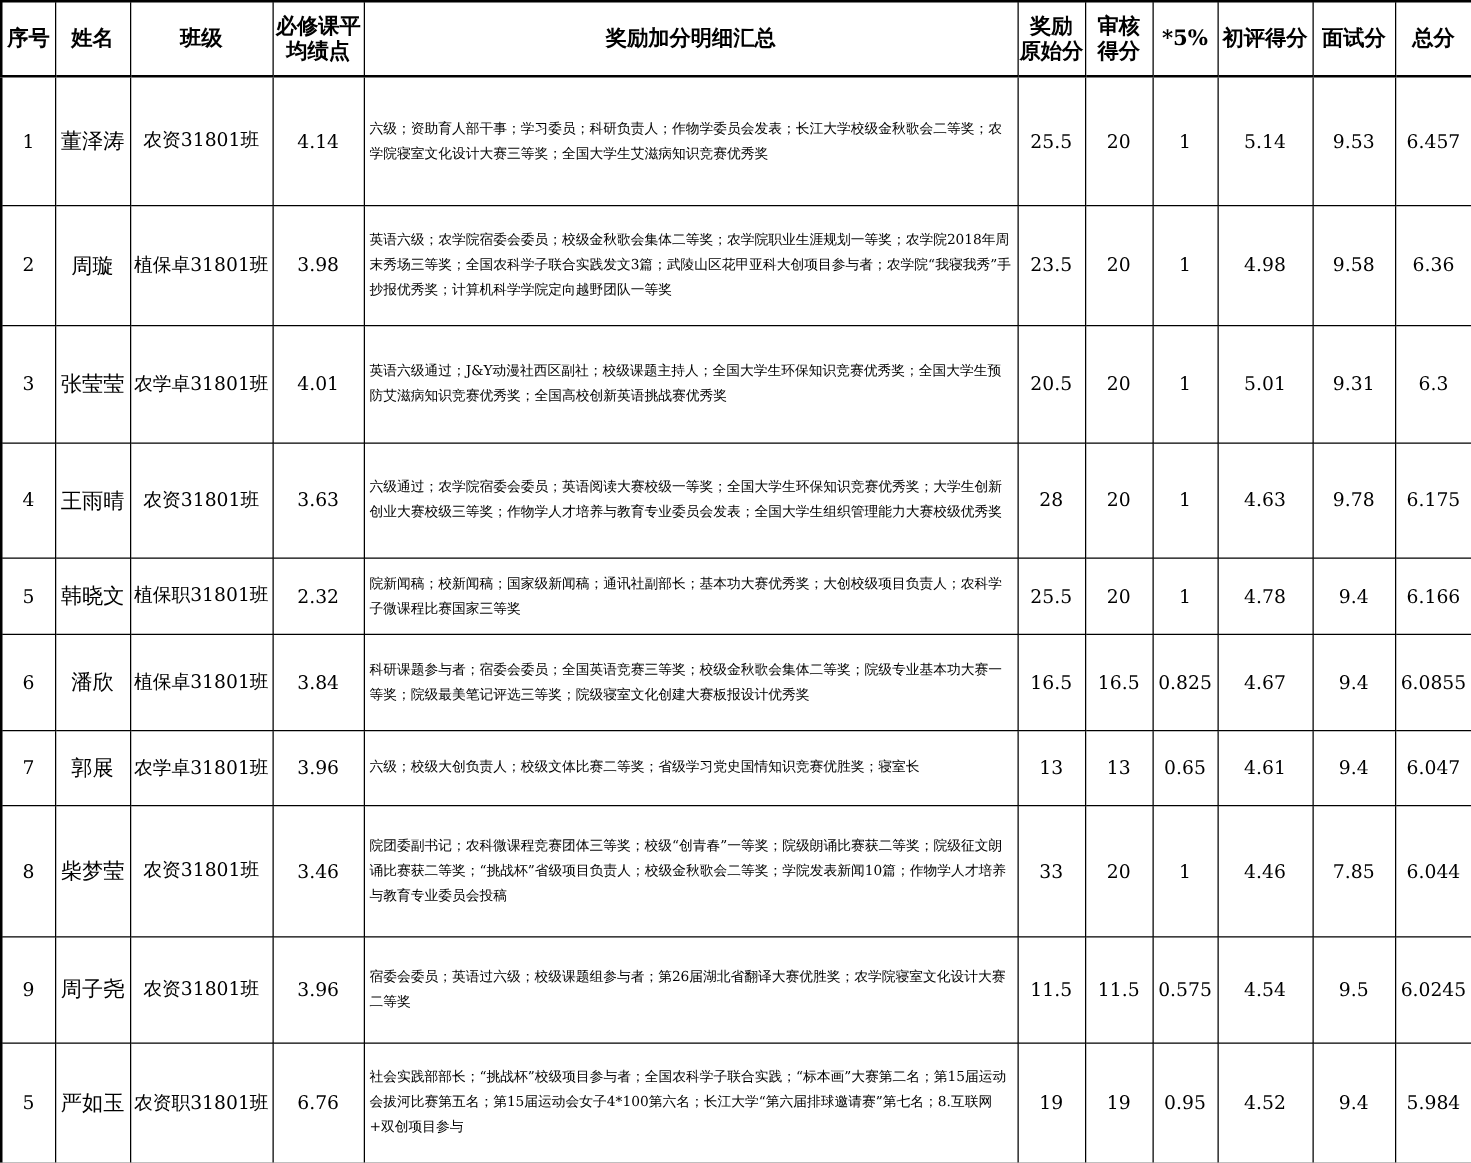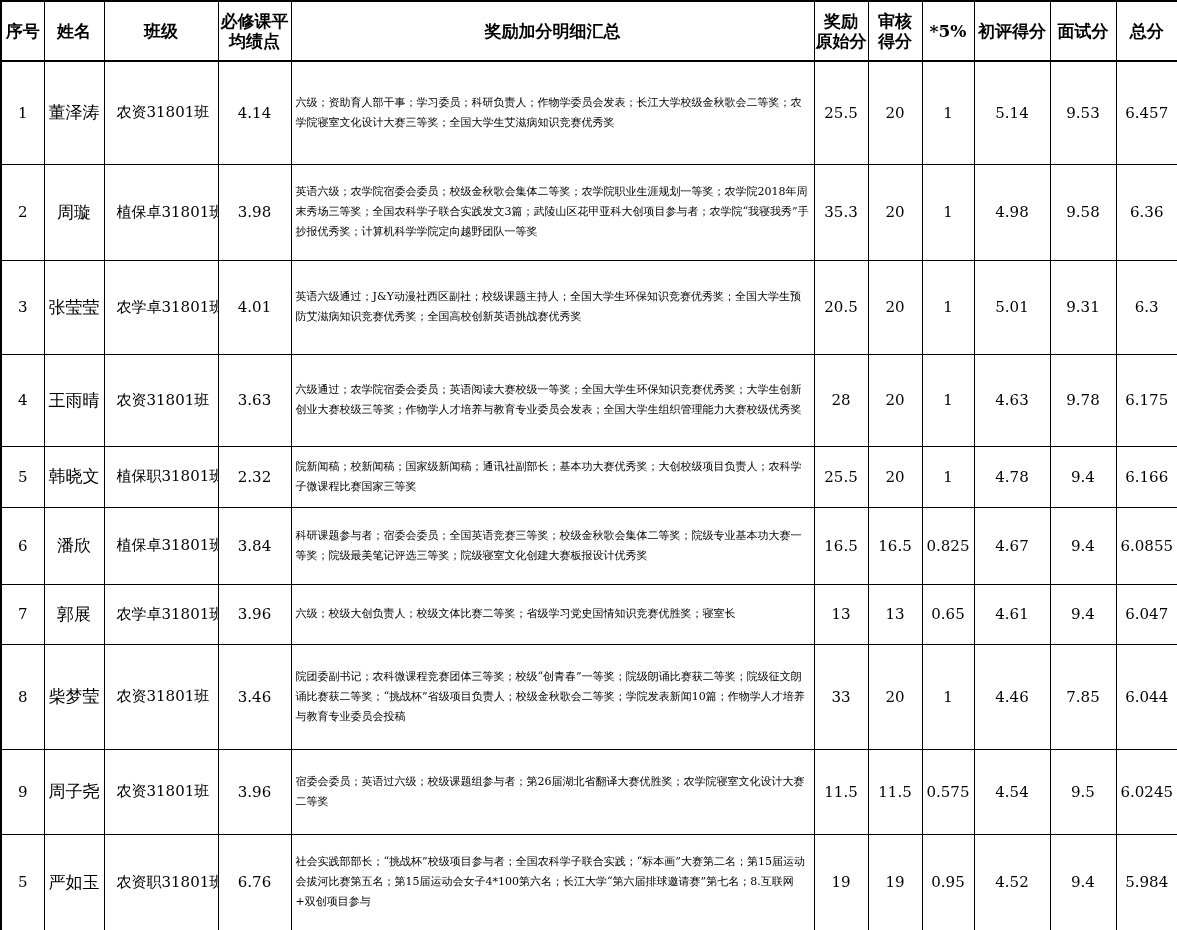--- a/index.html
+++ b/index.html
@@ -41,21 +41,21 @@
   .score-table thead th:nth-child(10),
   .score-table thead th:nth-child(11) { white-space: nowrap; }
   .score-table td { font-size: 17px; }
   .score-table td.num {
     font-size: 15px;
     white-space: nowrap;
   }
   .score-table td.class-cell {
     font-size: 15px;
     white-space: nowrap;
-    padding: 12px;
+    padding: 2px;
   }
   .score-table td.details {
     text-align: left;
     font-size: 11px;
     line-height: 20px;
     padding: 2px 4px;
   }
   
   tbody tr:nth-child(1)  { height: 103px; }
   tbody tr:nth-child(2)  { height: 96px; }
@@ -115,21 +115,21 @@
     <td class="num">5.14</td>
     <td class="num">9.53</td>
     <td class="num">6.457</td>
   </tr>
       <tr>
     <td class="num">2</td>
     <td>周璇</td>
     <td class="class-cell">植保卓31801班</td>
     <td class="num">3.98</td>
     <td class="details">英语六级；农学院宿委会委员；校级金秋歌会集体二等奖；农学院职业生涯规划一等奖；农学院2018年周末秀场三等奖；全国农科学子联合实践发文3篇；武陵山区花甲亚科大创项目参与者；农学院“我寝我秀”手抄报优秀奖；计算机科学学院定向越野团队一等奖</td>
-    <td class="num">35.3</td>
+    <td class="num">23.5</td>
     <td class="num">20</td>
     <td class="num">1</td>
     <td class="num">4.98</td>
     <td class="num">9.58</td>
     <td class="num">6.36</td>
   </tr>
       <tr>
     <td class="num">3</td>
     <td>张莹莹</td>
     <td class="class-cell">农学卓31801班</td>

